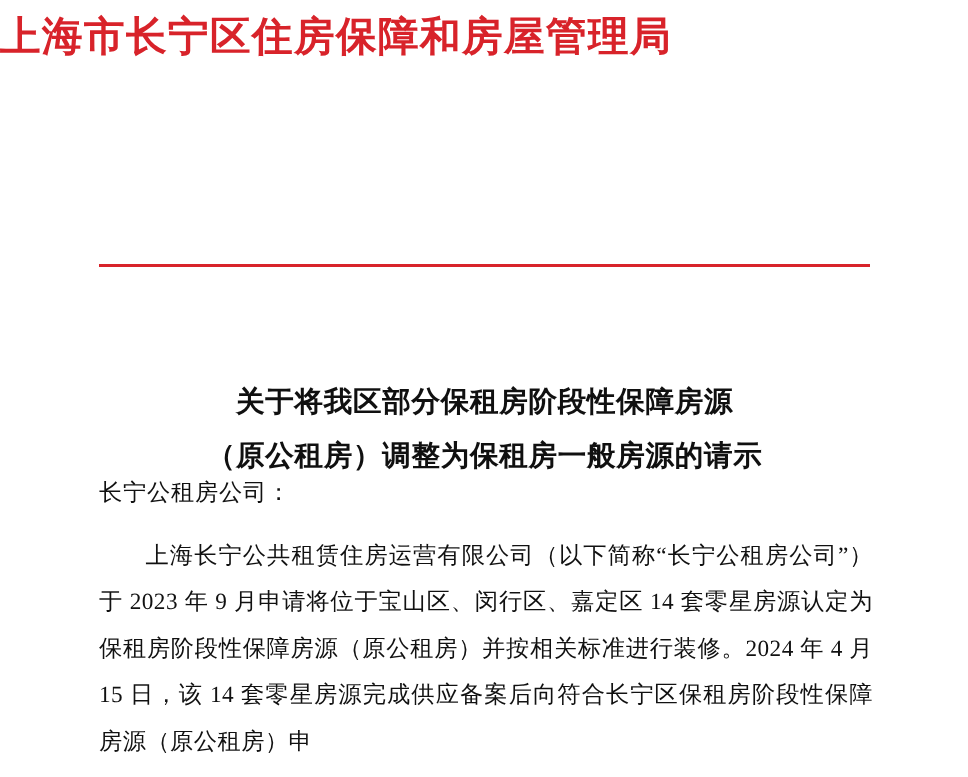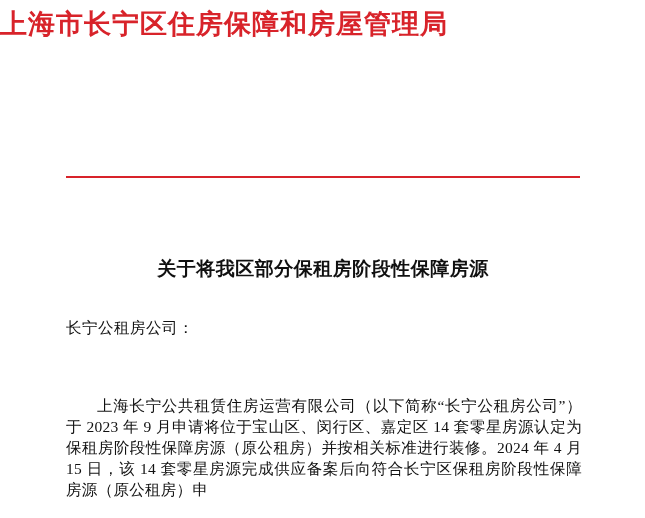--- a/index.html
+++ b/index.html
@@ -80,45 +80,45 @@
     color: #111111;
     letter-spacing: 0.5px;
     white-space: nowrap;
   }
   .body-text {
     position: absolute;
     top: 355px;
     left: 66px;
     width: 516px;
     font-size: 15.5px;
-    line-height: 21px;
+    line-height: 31px;
     color: #111111;
     letter-spacing: 0.3px;
     text-align: justify;
-    margin-top: 40px;
   }
   .body-text p {
     margin: 0;
   }
   .indent {
     text-indent: 2em;
   }
 </style>
 </head>
 <body>
 
 <div class="page">
 
   <div class="doc-title">上海市长宁区住房保障和房屋管理局</div>
 
 
   <div class="red-rule"></div>
 
   <div class="subject">
     <span class="line">关于将我区部分保租房阶段性保障房源</span>
+    <span class="line">（原公租房）调整为保租房一般房源的请示</span>
   </div>
 
   <div class="addressee">长宁公租房公司：</div>
 
   <div class="body-text">
     <p class="indent">上海长宁公共租赁住房运营有限公司（以下简称“长宁公租房公司”）于 2023 年 9 月申请将位于宝山区、闵行区、嘉定区 14 套零星房源认定为保租房阶段性保障房源（原公租房）并按相关标准进行装修。2024 年 4 月 15 日，该 14 套零星房源完成供应备案后向符合长宁区保租房阶段性保障房源（原公租房）申</p>
   </div>
 
 </div>
 

